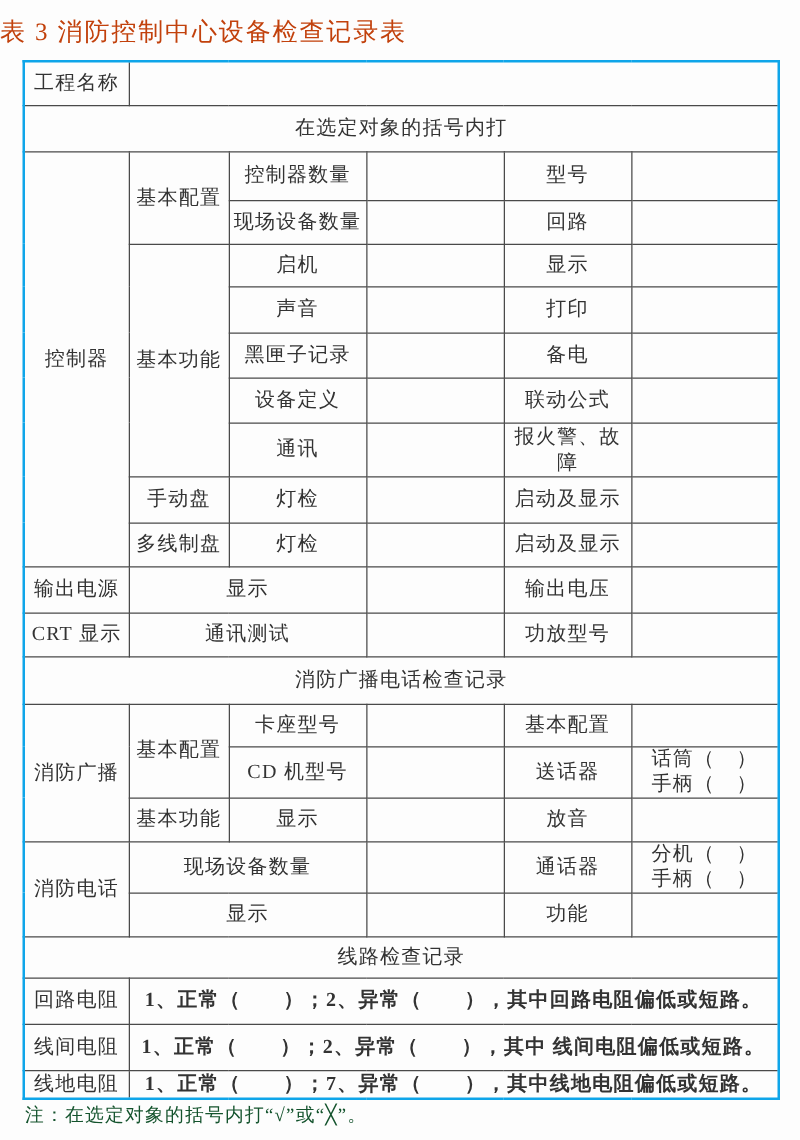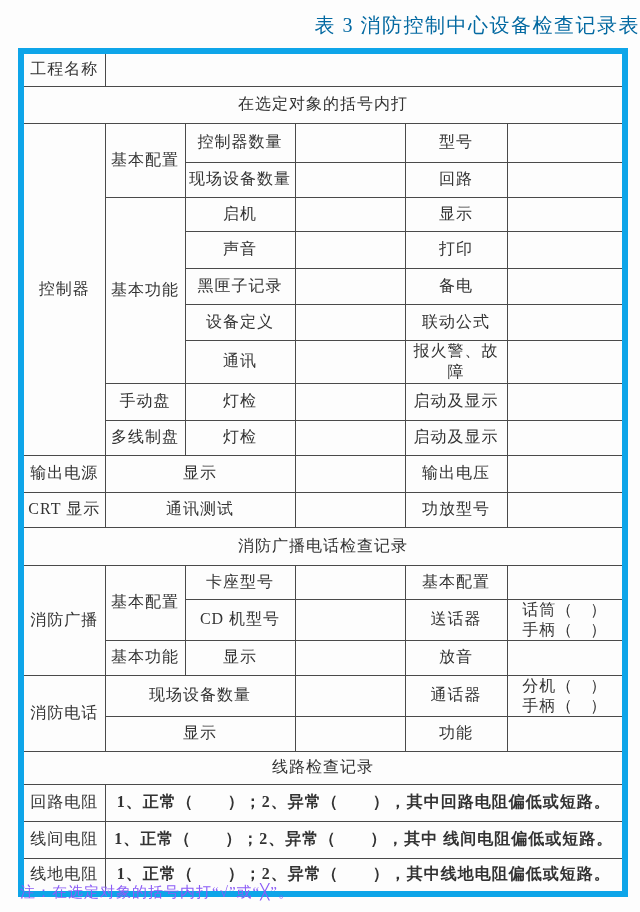--- a/index.html
+++ b/index.html
@@ -14,33 +14,33 @@
     background: #fdfdfd;
     font-family: "Liberation Serif", "DejaVu Serif", serif;
     color: #333333;
     overflow: hidden;
   }
   .doc-title {
     position: absolute;
     top: 12px;
     left: 0;
     width: 100%;
-    text-align: right;
+    text-align: left;
     font-size: 20px;
     letter-spacing: 1.5px;
-    color: #0369a1;
+    color: #c2410c;
   }
   table.grid {
     position: absolute;
     top: 48px;
     left: 18px;
     width: 604px;
     border-collapse: collapse;
     table-layout: fixed;
-    border: 6px solid #0ea5e9;
+    border: 2px solid #0ea5e9;
   }
   table.grid td {
     border: 1px solid #4a4a4a;
     font-size: 16px;
     letter-spacing: 1px;
     text-align: center;
     vertical-align: middle;
     padding: 0;
     overflow: hidden;
     color: #333333;
@@ -60,21 +60,21 @@
     font-size: 16px;
     letter-spacing: 0.5px;
     font-weight: bold;
   }
   .footnote {
     position: absolute;
     top: 883px;
     left: 20px;
     font-size: 15px;
     letter-spacing: 1px;
-    color: #8b5cf6;
+    color: #14532d;
   }
 </style>
 </head>
 <body>
 
 <div class="page">
 
   <div class="doc-title">表 3 消防控制中心设备检查记录表</div>
 
   <table class="grid">
@@ -224,22 +224,22 @@
     </tr>
 
     <tr style="height:37px">
       <td>回路电阻</td>
       <td colspan="5" class="resist">1、正常（　　）；2、异常（　　），其中回路电阻偏低或短路。</td>
     </tr>
     <tr style="height:37px">
       <td>线间电阻</td>
       <td colspan="5" class="resist">1、正常（　　）；2、异常（　　），其中 线间电阻偏低或短路。</td>
     </tr>
-    <tr style="height:36px">
+    <tr style="height:22px">
       <td>线地电阻</td>
-      <td colspan="5" class="resist">1、正常（　　）；2、异常（　　），其中线地电阻偏低或短路。</td>
+      <td colspan="5" class="resist">1、正常（　　）；7、异常（　　），其中线地电阻偏低或短路。</td>
     </tr>
   </tbody>
     </table>
 
   <div class="footnote">注：在选定对象的括号内打“√”或“╳”。</div>
 
 </div>
 
 </body></html>

